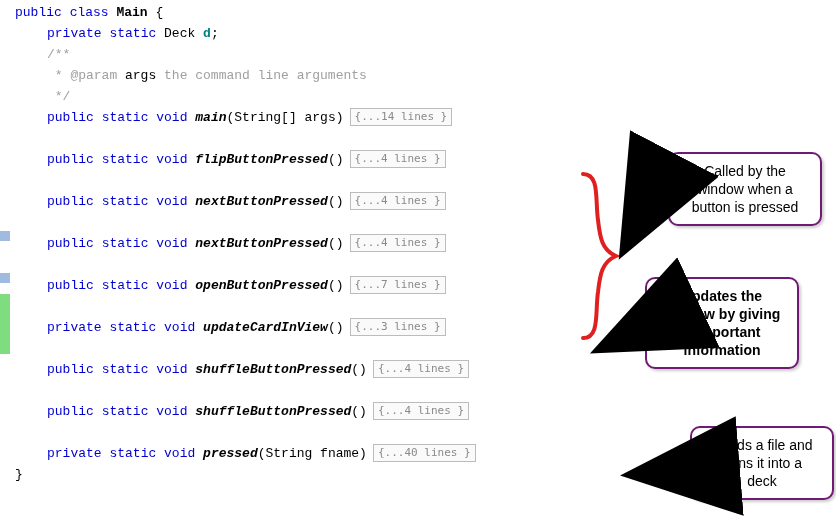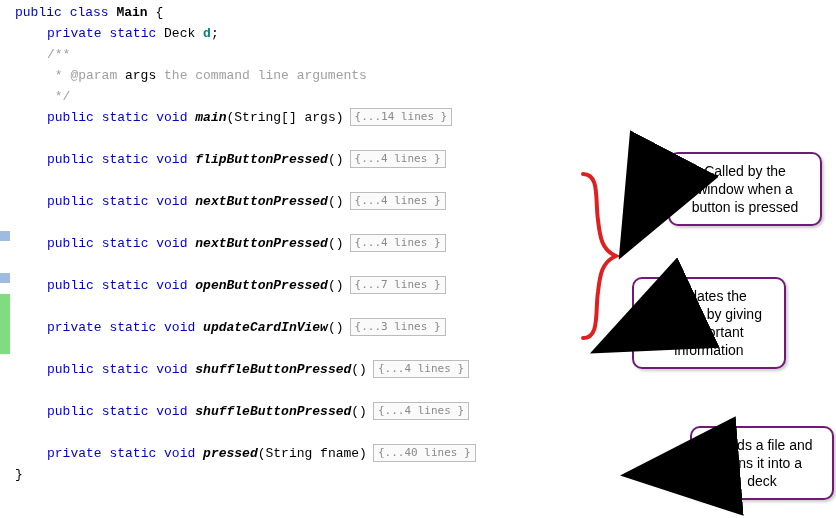--- a/index.html
+++ b/index.html
@@ -101,21 +101,21 @@
   <div class="line"> </div>
   <div class="line indent1"><span class="kw-blue">public</span> <span class="kw-blue">static</span> <span class="kw-blue">void</span> <span class="name-italic">shuffleButtonPressed</span><span>()</span><span class="fold">{...4 lines }</span></div>
   <div class="line"> </div>
   <div class="line indent1"><span class="kw-blue">public</span> <span class="kw-blue">static</span> <span class="kw-blue">void</span> <span class="name-italic">shuffleButtonPressed</span><span>()</span><span class="fold">{...4 lines }</span></div>
   <div class="line"> </div>
   <div class="line indent1"><span class="kw-blue">private</span> <span class="kw-blue">static</span> <span class="kw-blue">void</span> <span class="name-italic">pressed</span><span>(String fname)</span><span class="fold">{...40 lines }</span></div>
   <div class="line">}</div>
 </div>
 
 <div class="callout" style="left:668px; top:152px; width:130px;"><span>Called by the<br>window when a<br>button is pressed</span></div>
-<div class="callout" style="left:632px; top:277px; width:130px;"><span>Updates the<br>window by giving<br>it important<br>information</span></div>
+<div class="callout" style="left:645px; top:277px; width:130px;font-weight:bold;"><span>Updates the<br>window by giving<br>it important<br>information</span></div>
 <div class="callout" style="left:690px; top:426px; width:120px;"><span>Reads a file and<br>turns it into a<br>deck</span></div>
 
 <svg class="overlay" width="836" height="518">
   <defs>
     <marker id="arrowhead" markerWidth="12" markerHeight="10" refX="10" refY="5" orient="auto">
       <polygon points="0 0, 12 5, 0 10" fill="#000"></polygon>
     </marker>
   </defs>
 
   <path d="M583 174 

